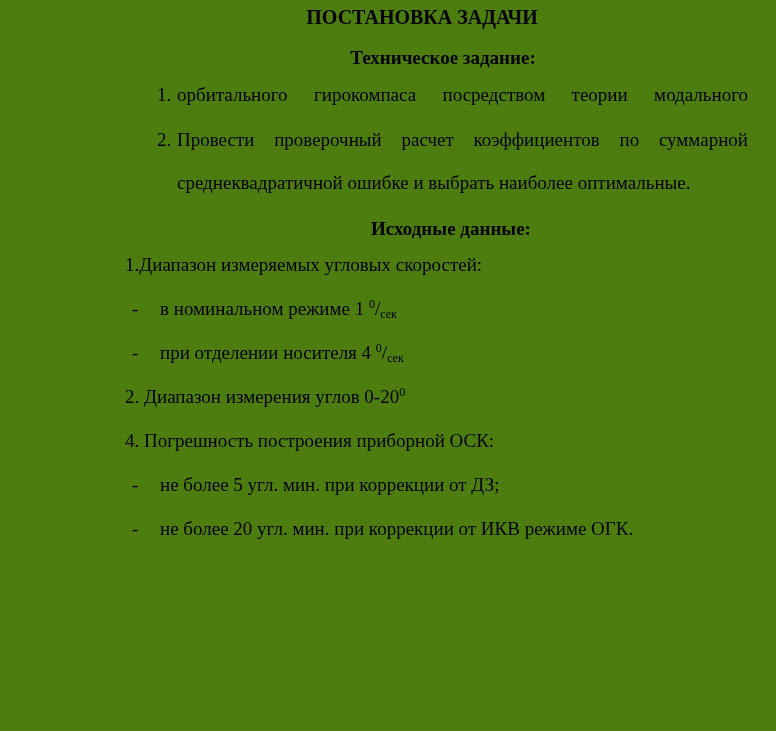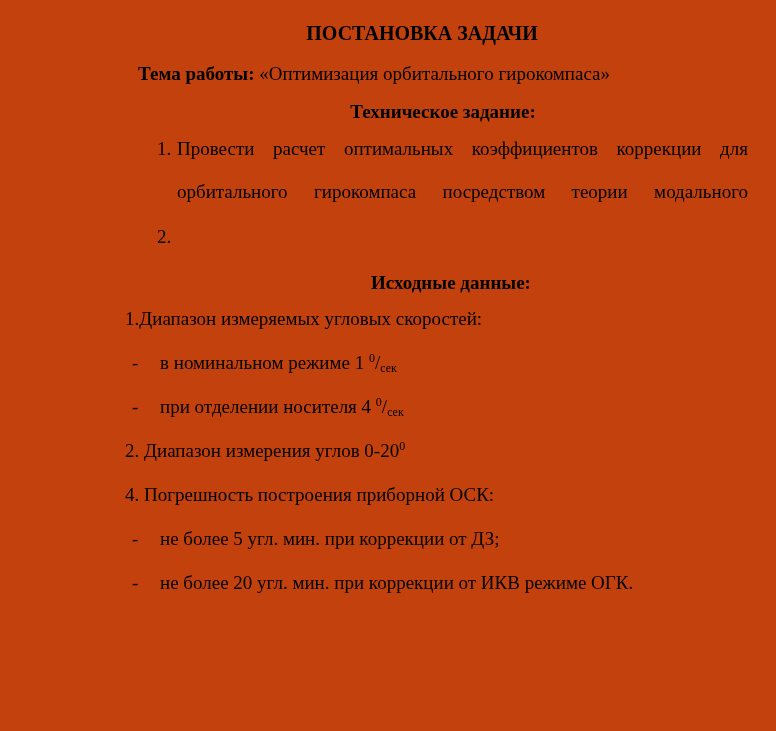--- a/index.html
+++ b/index.html
@@ -1,26 +1,26 @@
 <!DOCTYPE html>
 <html><head>
 <meta charset="utf-8">
 <style>
   * { margin: 0; padding: 0; box-sizing: border-box; }
   html, body { background: #ffffff; }
   .page {
     position: relative;
     width: 776px;
     height: 731px;
-    background: #c2410c;
+    background: #4d7c0f;
     color: #000000;
     font-family: "Liberation Serif", "DejaVu Serif", serif;
     font-size: 19px;
     overflow: hidden;
-    padding-top: 22px;
+    padding-top: 6px;
   }
   .doc-title {
     text-align: center;
     font-weight: bold;
     font-size: 20px;
     padding-left: 96px;
     padding-right: 28px;
     margin-bottom: 16px;
   }
   .theme-line {
@@ -78,34 +78,36 @@
   sup.unit, sup.deg { vertical-align: 7px; }
   sub.unit { vertical-align: -3px; }
 </style>
 </head>
 <body>
 
 <div class="page">
 
   <div class="doc-title">ПОСТАНОВКА ЗАДАЧИ</div>
 
-  <div class="theme-line"><span class="bold-label">Тема работы:</span><span>«Оптимизация орбитального гирокомпаса»</span></div>
 
   <div class="section-heading task-heading">Техническое задание:</div>
 
   <div class="task-item">
     <span class="task-num">1.</span>
     <div class="task-text">
-      <div class="tline jline">Провести расчет оптимальных коэффициентов коррекции для</div>
       <div class="tline jline">орбитального гирокомпаса посредством теории модального</div>
     </div>
   </div>
 
   <div class="task-item">
     <span class="task-num">2.</span>
+    <div class="task-text">
+      <div class="tline jline">Провести проверочный расчет коэффициентов по суммарной</div>
+      <div class="tline lline">среднеквадратичной ошибке и выбрать наиболее оптимальные.</div>
+    </div>
   </div>
 
   <div class="section-heading data-heading">Исходные данные:</div>
 
   <div class="data-line first-data-line">1.Диапазон измеряемых угловых скоростей:</div>
 
   <div class="bullet-line"><span class="dash">-</span><span><span>в номинальном режиме 1 </span><sup class="unit">0</sup><span>/</span><sub class="unit">сек</sub></span></div>
 
   <div class="bullet-line"><span class="dash">-</span><span><span>при отделении носителя 4 </span><sup class="unit">0</sup><span>/</span><sub class="unit">сек</sub></span></div>
 

